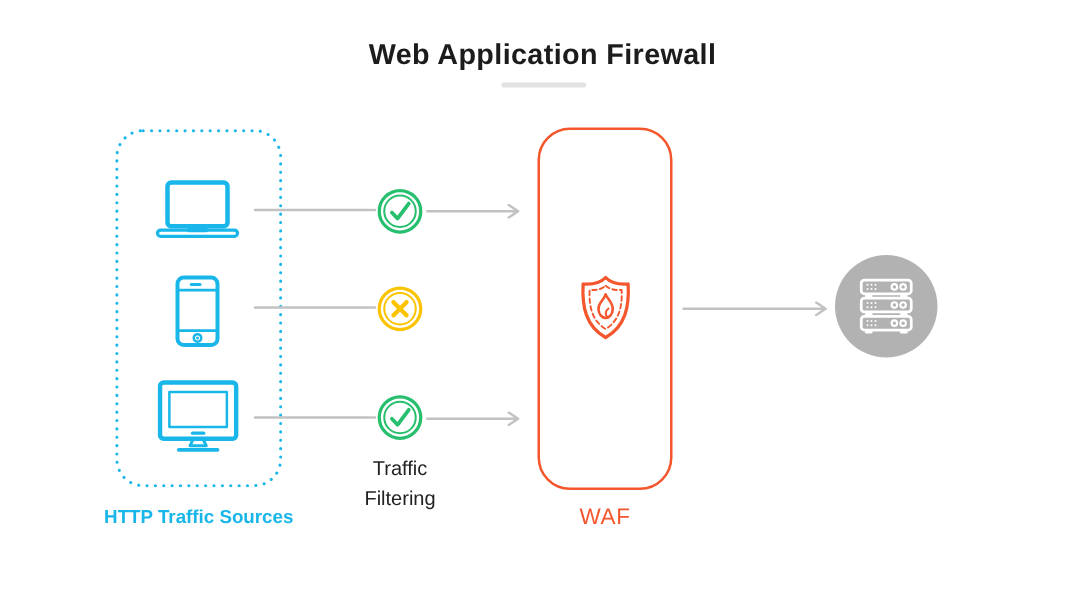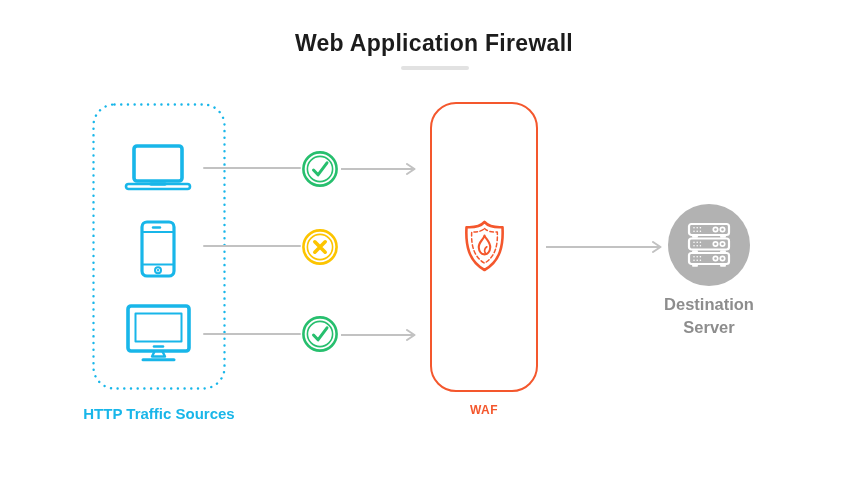--- a/index.html
+++ b/index.html
@@ -62,21 +62,21 @@
   .lbl-sources{
     left:77px;top:402px;width:164px;
     color:#18b6e9;font-size:15px;font-weight:800;line-height:23px;
   }
   .lbl-filtering{
     left:270px;top:364px;width:100px;
     color:#222222;font-size:16px;font-weight:500;line-height:24px;
   }
   .lbl-waf{
     left:430px;top:403px;width:108px;
-    color:#f4572d;font-size:12px;font-weight:700;letter-spacing:.5px;
+    color:#f4572d;font-size:18px;font-weight:400;letter-spacing:.5px;
   }
   .lbl-dest{
     left:644px;top:293px;width:130px;
     color:#8d8d8d;font-size:16.5px;font-weight:800;line-height:23px;
   }
 
   svg{display:block;}
   .cyan-stroke{stroke:#18b6e9;}
   .green-stroke{stroke:#27bf6e;}
   .yellow-stroke{stroke:#fcc400;}
@@ -211,16 +211,16 @@
           <circle cx="14.2" cy="37.8" r="0.8"></circle>
           <circle cx="17.4" cy="37.8" r="0.8"></circle>
         <circle cx="11" cy="41.2" r="0.8"></circle>
           <circle cx="14.2" cy="41.2" r="0.8"></circle>
           <circle cx="17.4" cy="41.2" r="0.8"></circle>
       </g>
     </svg>
   </div>
 
   <div class="abs lbl lbl-sources">HTTP Traffic Sources</div>
+  <div class="abs lbl lbl-filtering">Traffic Filtering</div>
   <div class="abs lbl lbl-waf">WAF</div>
-  <div class="abs lbl lbl-dest">Destination Server</div>
 
 </div>
 
 </body></html>

